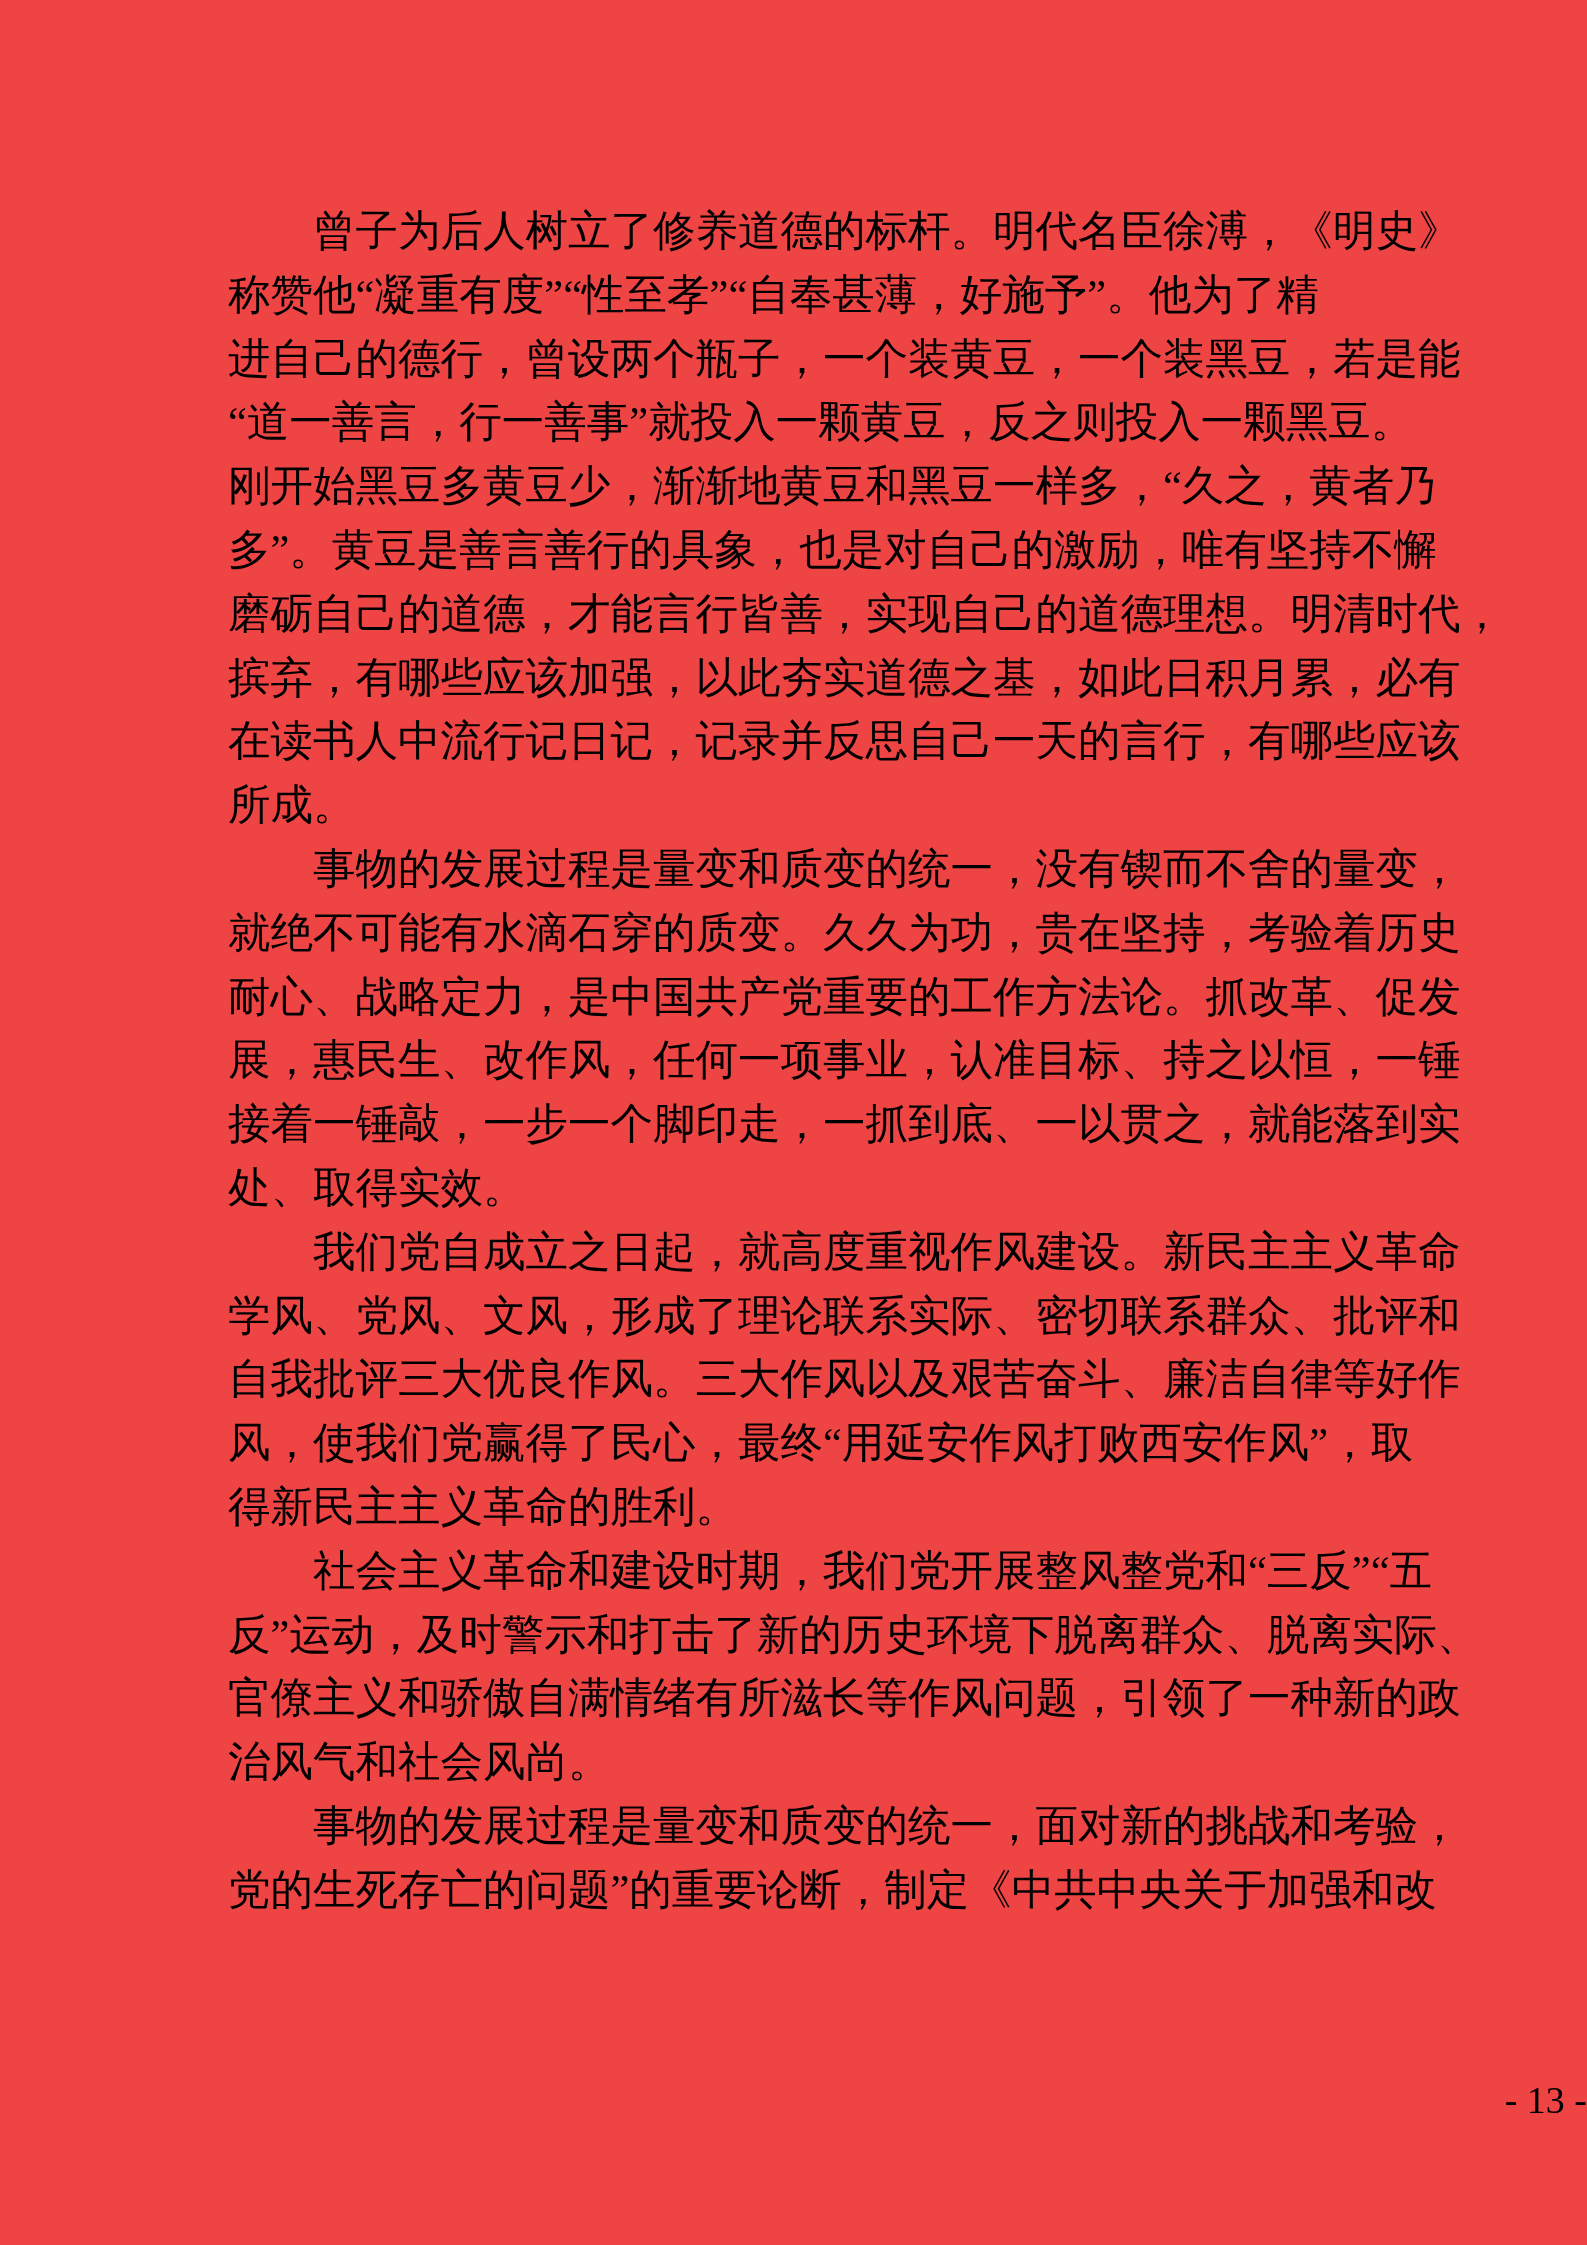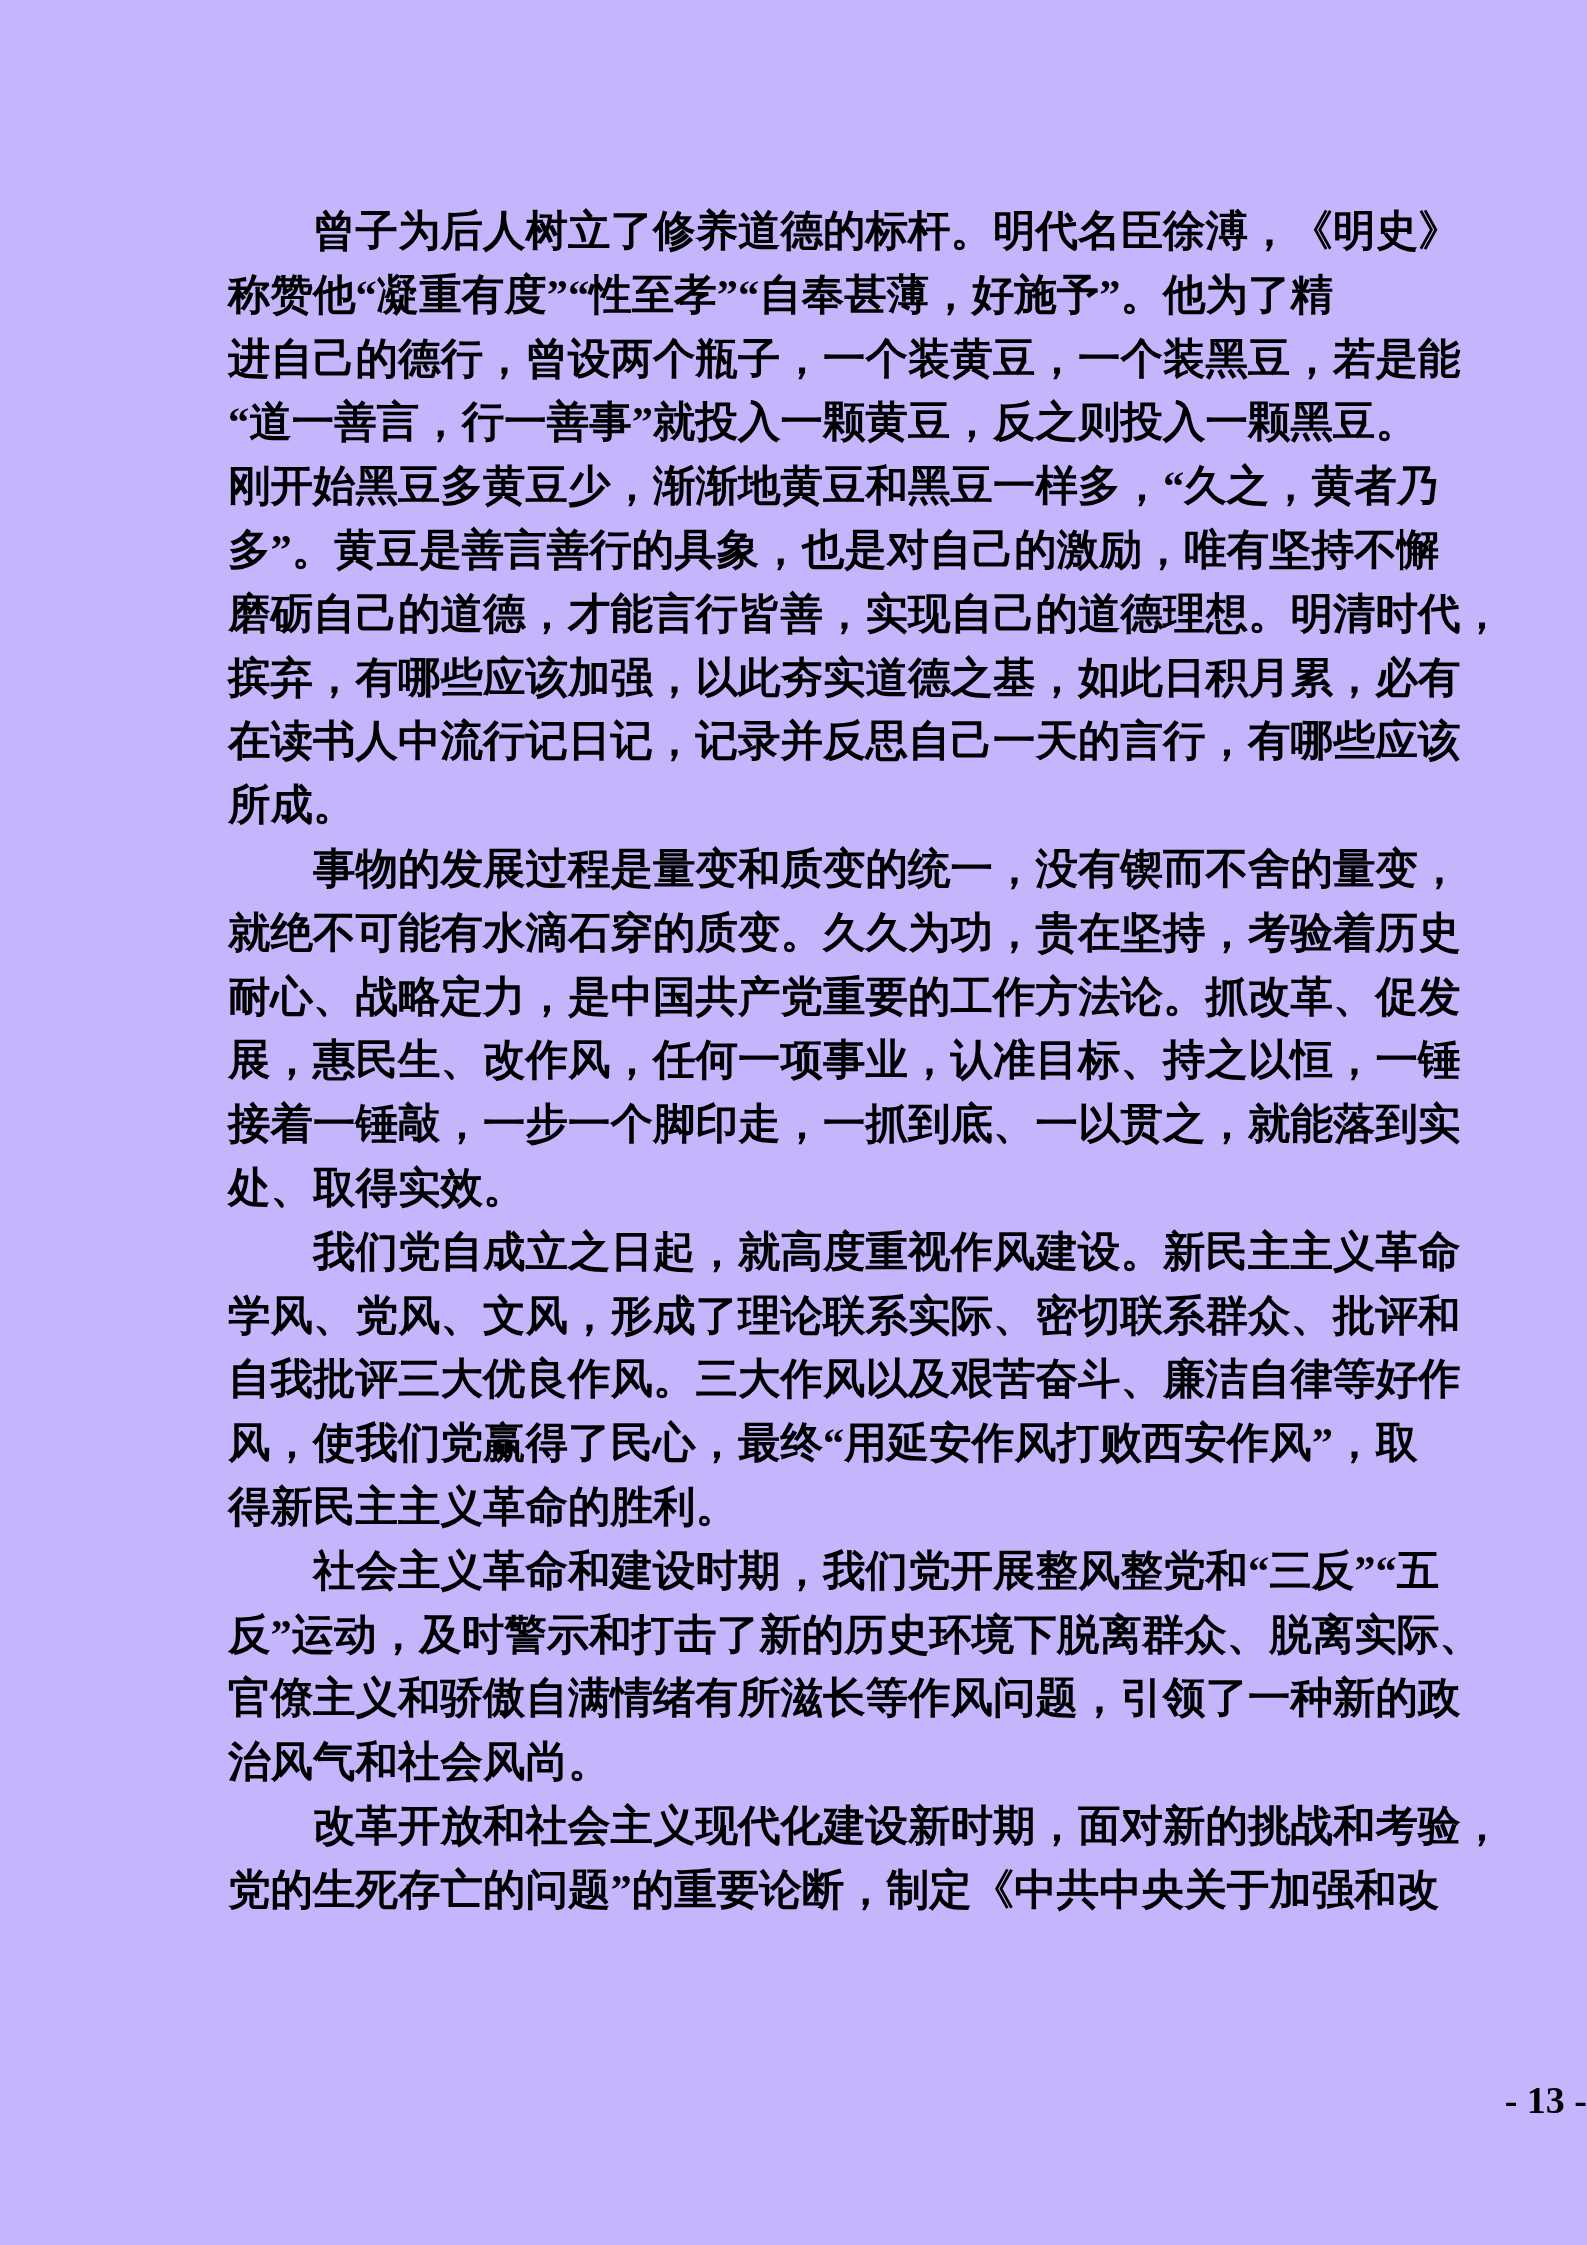--- a/index.html
+++ b/index.html
@@ -4,25 +4,24 @@
 <style>
   html, body {
     margin: 0;
     padding: 0;
     background: #ffffff;
   }
   .page {
     position: relative;
     width: 1587px;
     height: 2245px;
-    background: #c4b5fd;
+    background: #ef4444;
     color: #000000;
     font-family: "Liberation Serif", "DejaVu Serif", serif;
     overflow: hidden;
-    font-weight: bold;
   }
   .content {
     position: absolute;
     left: 228px;
     top: 199px;
     width: 1152px;
   }
   .para {
     margin: 0;
     padding: 0;
@@ -85,20 +84,20 @@
     </div>
 
     <div class="para">
       <div class="line first">社会主义革命和建设时期，我们党开展整风整党和“三反”“五</div>
       <div class="line">反”运动，及时警示和打击了新的历史环境下脱离群众、脱离实际、</div>
       <div class="line">官僚主义和骄傲自满情绪有所滋长等作风问题，引领了一种新的政</div>
       <div class="line">治风气和社会风尚。</div>
     </div>
 
     <div class="para">
-      <div class="line first">改革开放和社会主义现代化建设新时期，面对新的挑战和考验，</div>
+      <div class="line first">事物的发展过程是量变和质变的统一，面对新的挑战和考验，</div>
       <div class="line">党的生死存亡的问题”的重要论断，制定《中共中央关于加强和改</div>
     </div>
 
   </div>
 
   <div class="footer">- 13 -</div>
 </div>
 
 </body></html>

